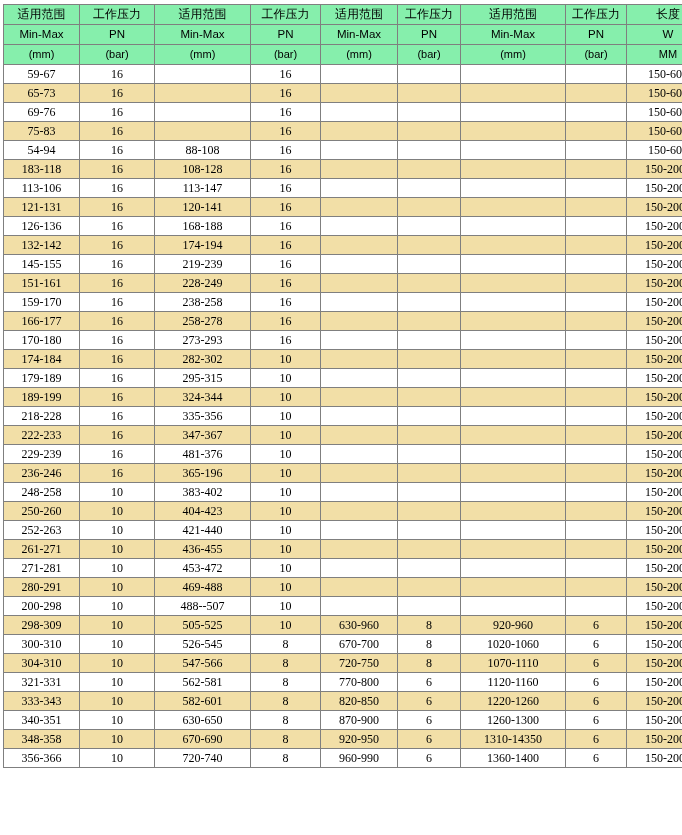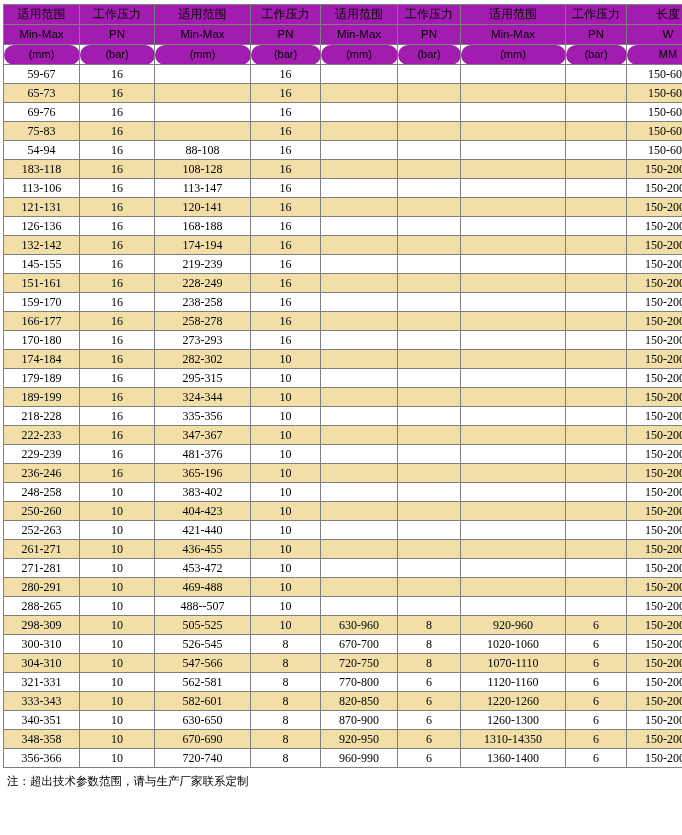--- a/index.html
+++ b/index.html
@@ -24,28 +24,28 @@
   th,td{
     border:1px solid #7f7f7f;
     text-align:center;
     vertical-align:middle;
     padding:0;
     height:18px;
     line-height:17px;
     font-size:12px;
   }
   thead th{
-    background:#a21caf;
+    background:#86efac;
     font-family:"Liberation Sans", sans-serif;
     font-size:11.5px;
     font-weight:normal;
     height:19px;
   }
   thead th.cn{font-family:"DejaVu Sans", sans-serif;font-size:12px;}
-  thead th.sm{font-size:11px;border-radius:10px;}
+  thead th.sm{font-size:11px;}
   tbody tr.alt td{background:#f2dfa7;}
   tbody tr td{background:#ffffff;}
   .note{
     font-family:"DejaVu Sans", sans-serif;
     font-size:11.5px;
     padding:6px 0 0 4px;
     color:#000;
   }
   td.empty{}
 </style>
@@ -403,21 +403,21 @@
           <td>10</td>
           <td>469-488</td>
           <td>10</td>
           <td class="empty"></td>
           <td class="empty"></td>
           <td class="empty"></td>
           <td class="empty"></td>
           <td>150-2000</td>
         </tr>
         <tr>
-          <td>288-265</td>
+          <td>200-298</td>
           <td>10</td>
           <td>488--507</td>
           <td>10</td>
           <td class="empty"></td>
           <td class="empty"></td>
           <td class="empty"></td>
           <td class="empty"></td>
           <td>150-2000</td>
         </tr>
         <tr class="alt">
@@ -503,14 +503,13 @@
           <td>720-740</td>
           <td>8</td>
           <td>960-990</td>
           <td>6</td>
           <td>1360-1400</td>
           <td>6</td>
           <td>150-2000</td>
         </tr>
       </tbody>
   </table>
-  <div class="note">注：超出技术参数范围，请与生产厂家联系定制</div>
 </div>
 
 </body></html>

